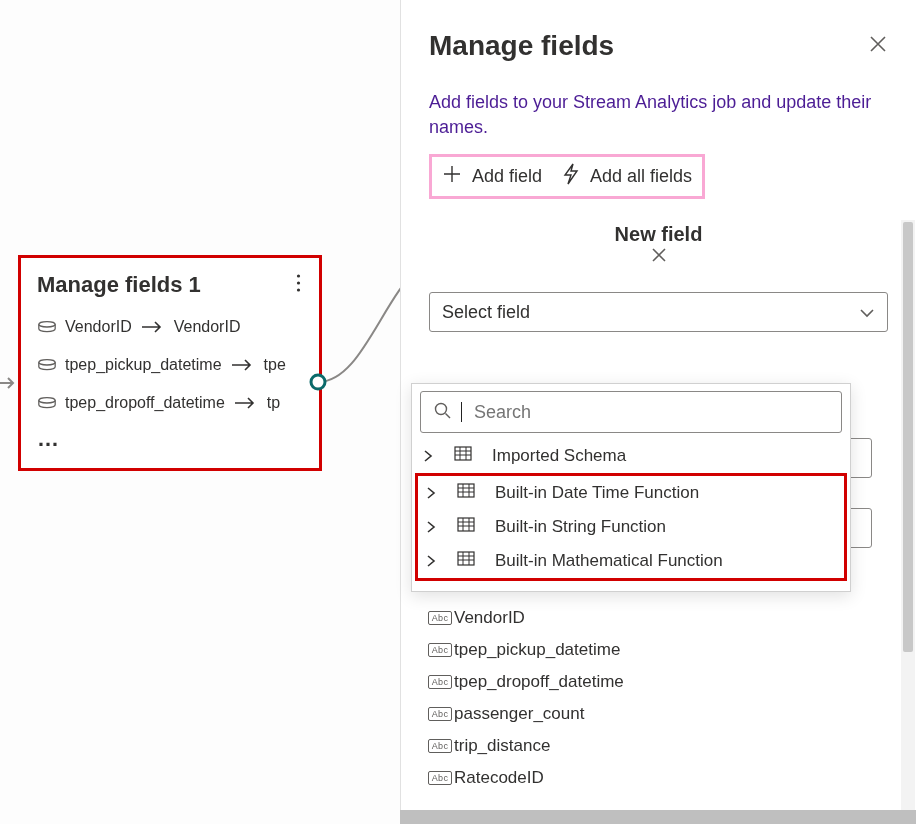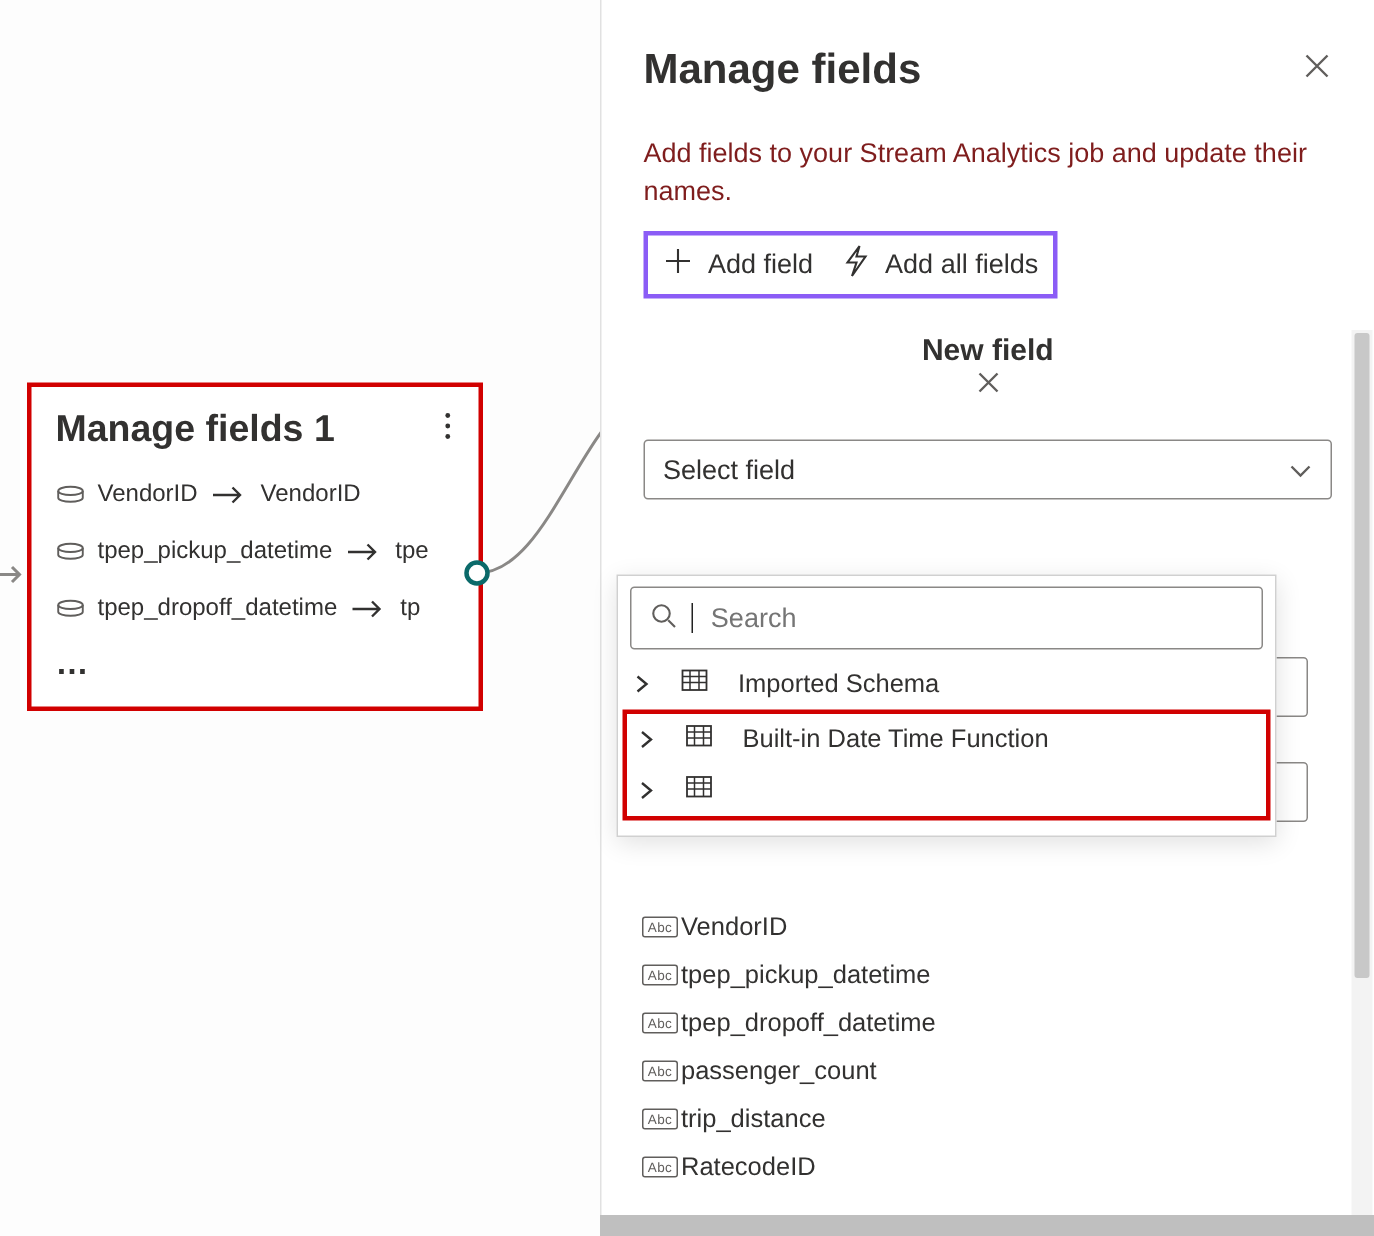--- a/index.html
+++ b/index.html
@@ -30,21 +30,21 @@
     padding: 14px 16px 6px 16px;
   }
   .node-head {
     display: flex;
     justify-content: space-between;
     align-items: center;
     margin-bottom: 10px;
   }
   .node-title {
     font-weight: 700;
-    font-size: 25px;
+    font-size: 22px;
   }
   .more-dots {
     font-size: 18px;
     letter-spacing: -1px;
     color: #323130;
     cursor: pointer;
     padding: 0 2px;
   }
   .mapping-row {
     display: flex;
@@ -105,28 +105,28 @@
   .panel-title {
     font-size: 28px;
     font-weight: 700;
   }
   .close-x {
     cursor: pointer;
     color: #605e5c;
   }
   .panel-desc {
     font-size: 18px;
-    color: #7f1d1d;
+    color: #4c1d95;
     line-height: 1.4;
     margin-bottom: 14px;
   }
   .toolbar {
     display: inline-flex;
     gap: 20px;
-    border: 3px solid #8b5cf6;
+    border: 3px solid #f9a8d4;
     padding: 6px 10px;
     margin-bottom: 24px;
     justify-content: flex-end;
   }
   .tb-btn {
     display: inline-flex;
     align-items: center;
     gap: 10px;
     font-size: 18px;
     color: #323130;
@@ -465,20 +465,33 @@
     <div class="tree-item">
       <span class="chev">
           <svg width="12" height="14" viewBox="0 0 12 14">
             <path d="M3 2 L9 7 L3 12" stroke="#323130" stroke-width="1.6" fill="none"></path>
           </svg>
         </span>
       <span><svg width="18" height="15" viewBox="0 0 18 15">
             <rect x="1" y="1" width="16" height="13" fill="none" stroke="#323130" stroke-width="1.2"></rect>
             <path d="M1 5 H17 M1 9 H17 M6 1 V14 M12 1 V14" stroke="#323130" stroke-width="1"></path>
           </svg></span>
+      <span>Built-in String Function</span>
+    </div>
+    <div class="tree-item">
+      <span class="chev">
+          <svg width="12" height="14" viewBox="0 0 12 14">
+            <path d="M3 2 L9 7 L3 12" stroke="#323130" stroke-width="1.6" fill="none"></path>
+          </svg>
+        </span>
+      <span><svg width="18" height="15" viewBox="0 0 18 15">
+            <rect x="1" y="1" width="16" height="13" fill="none" stroke="#323130" stroke-width="1.2"></rect>
+            <path d="M1 5 H17 M1 9 H17 M6 1 V14 M12 1 V14" stroke="#323130" stroke-width="1"></path>
+          </svg></span>
+      <span>Built-in Mathematical Function</span>
     </div>
   </div>
 </div>
 
 <div class="field-list">
   <div class="field-item">
     <span class="abc-badge">Abc</span>
     <span>VendorID</span>
   </div>
   <div class="field-item">

